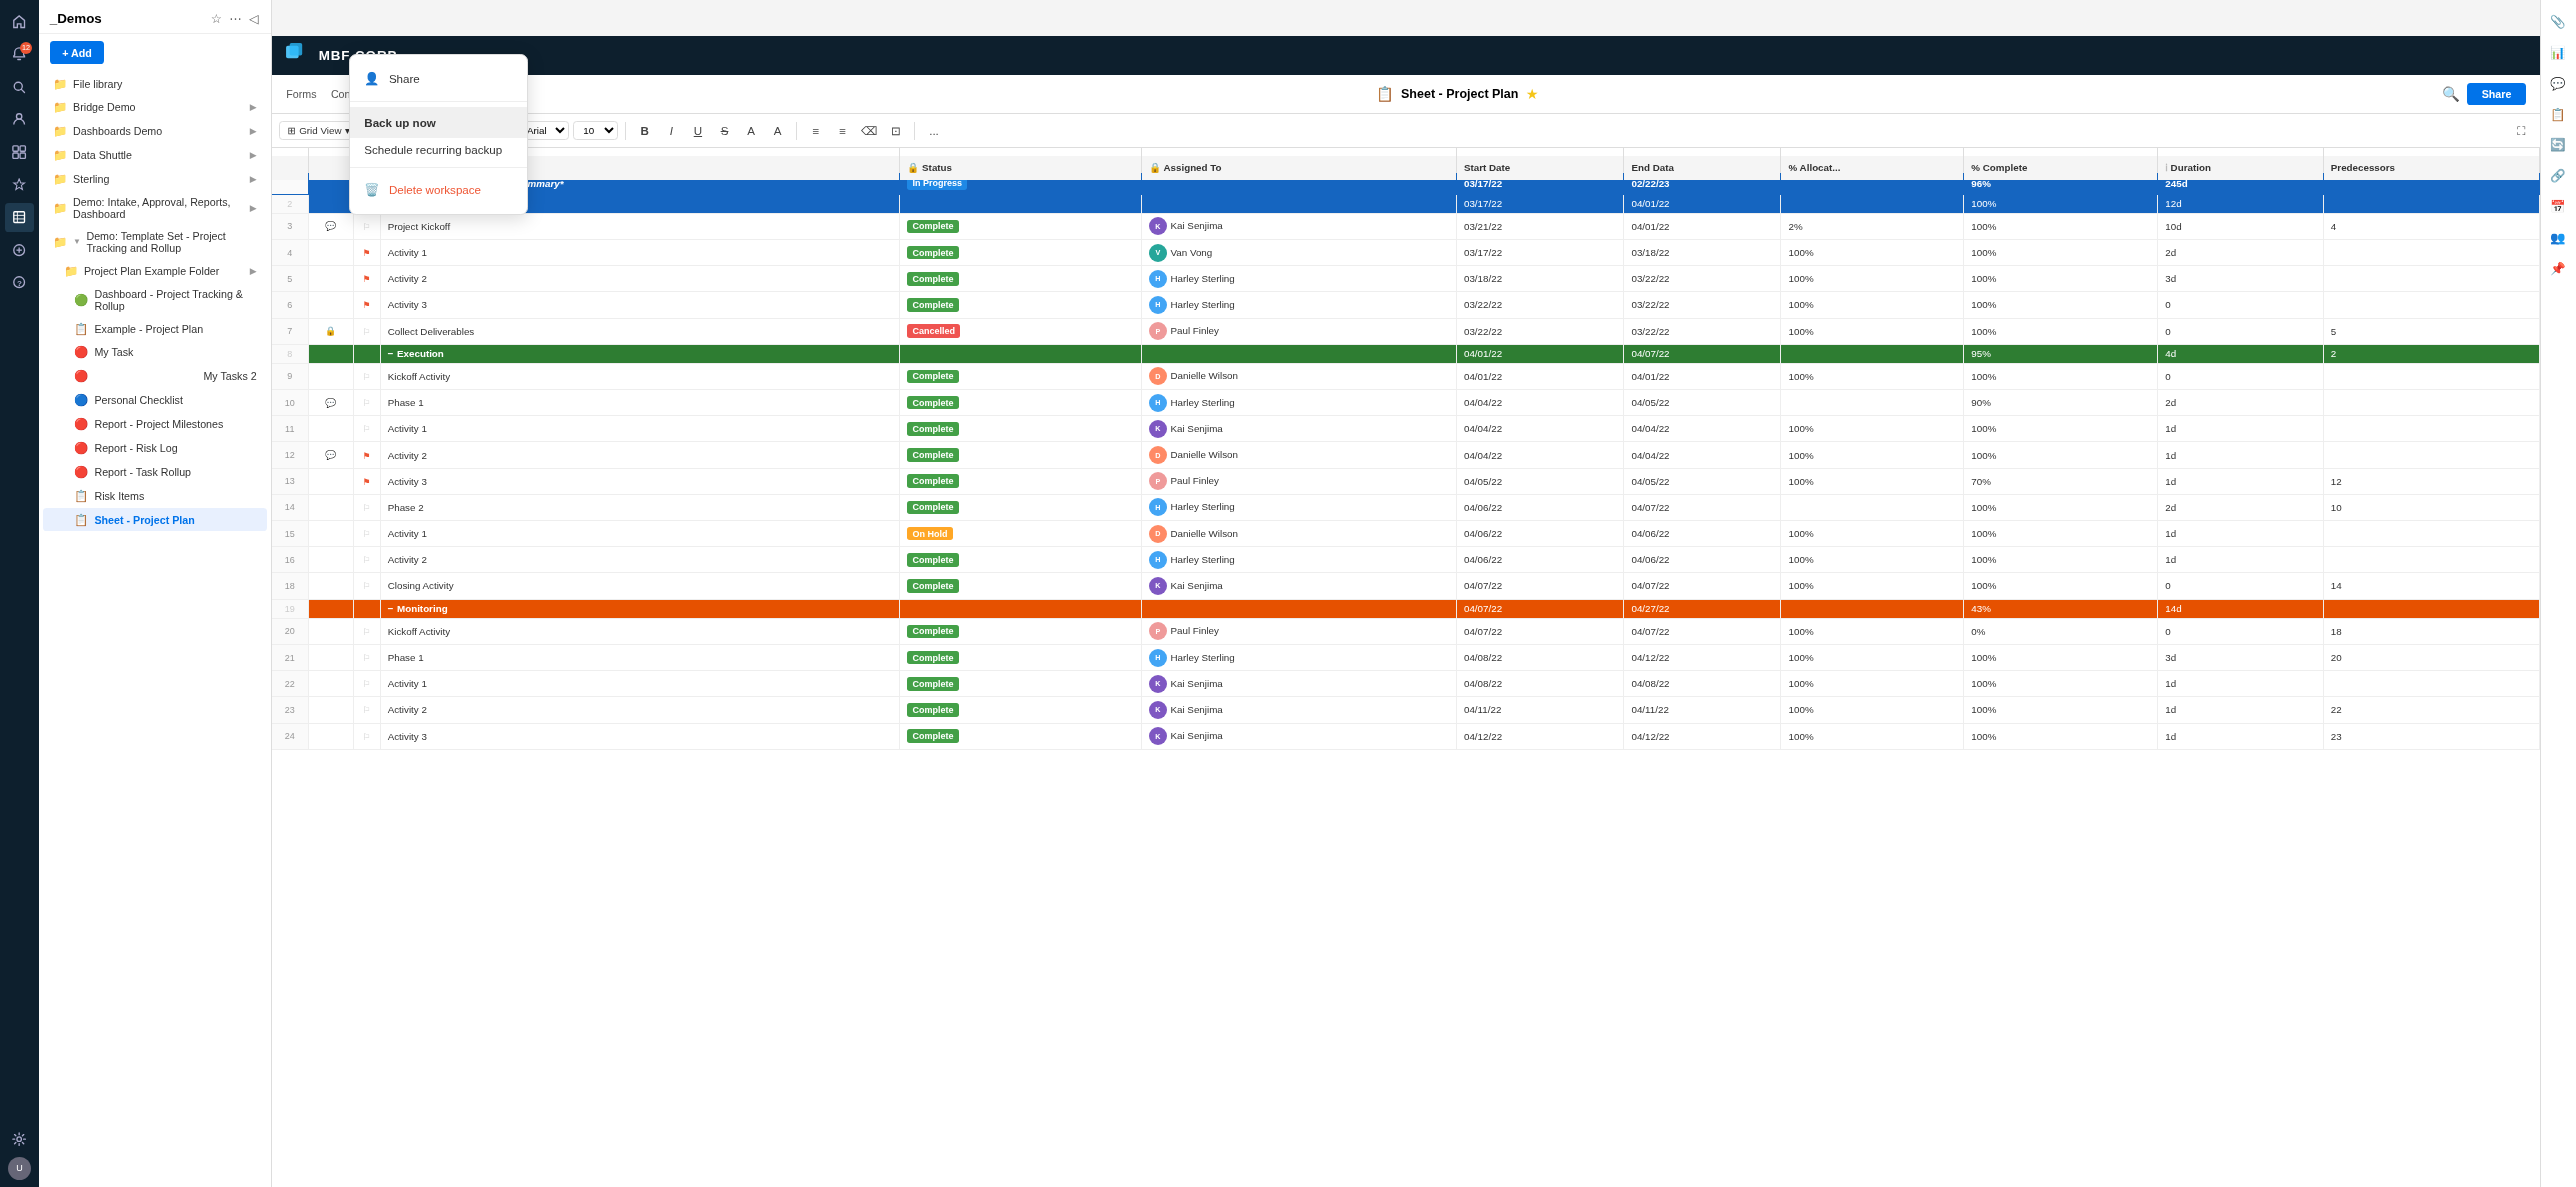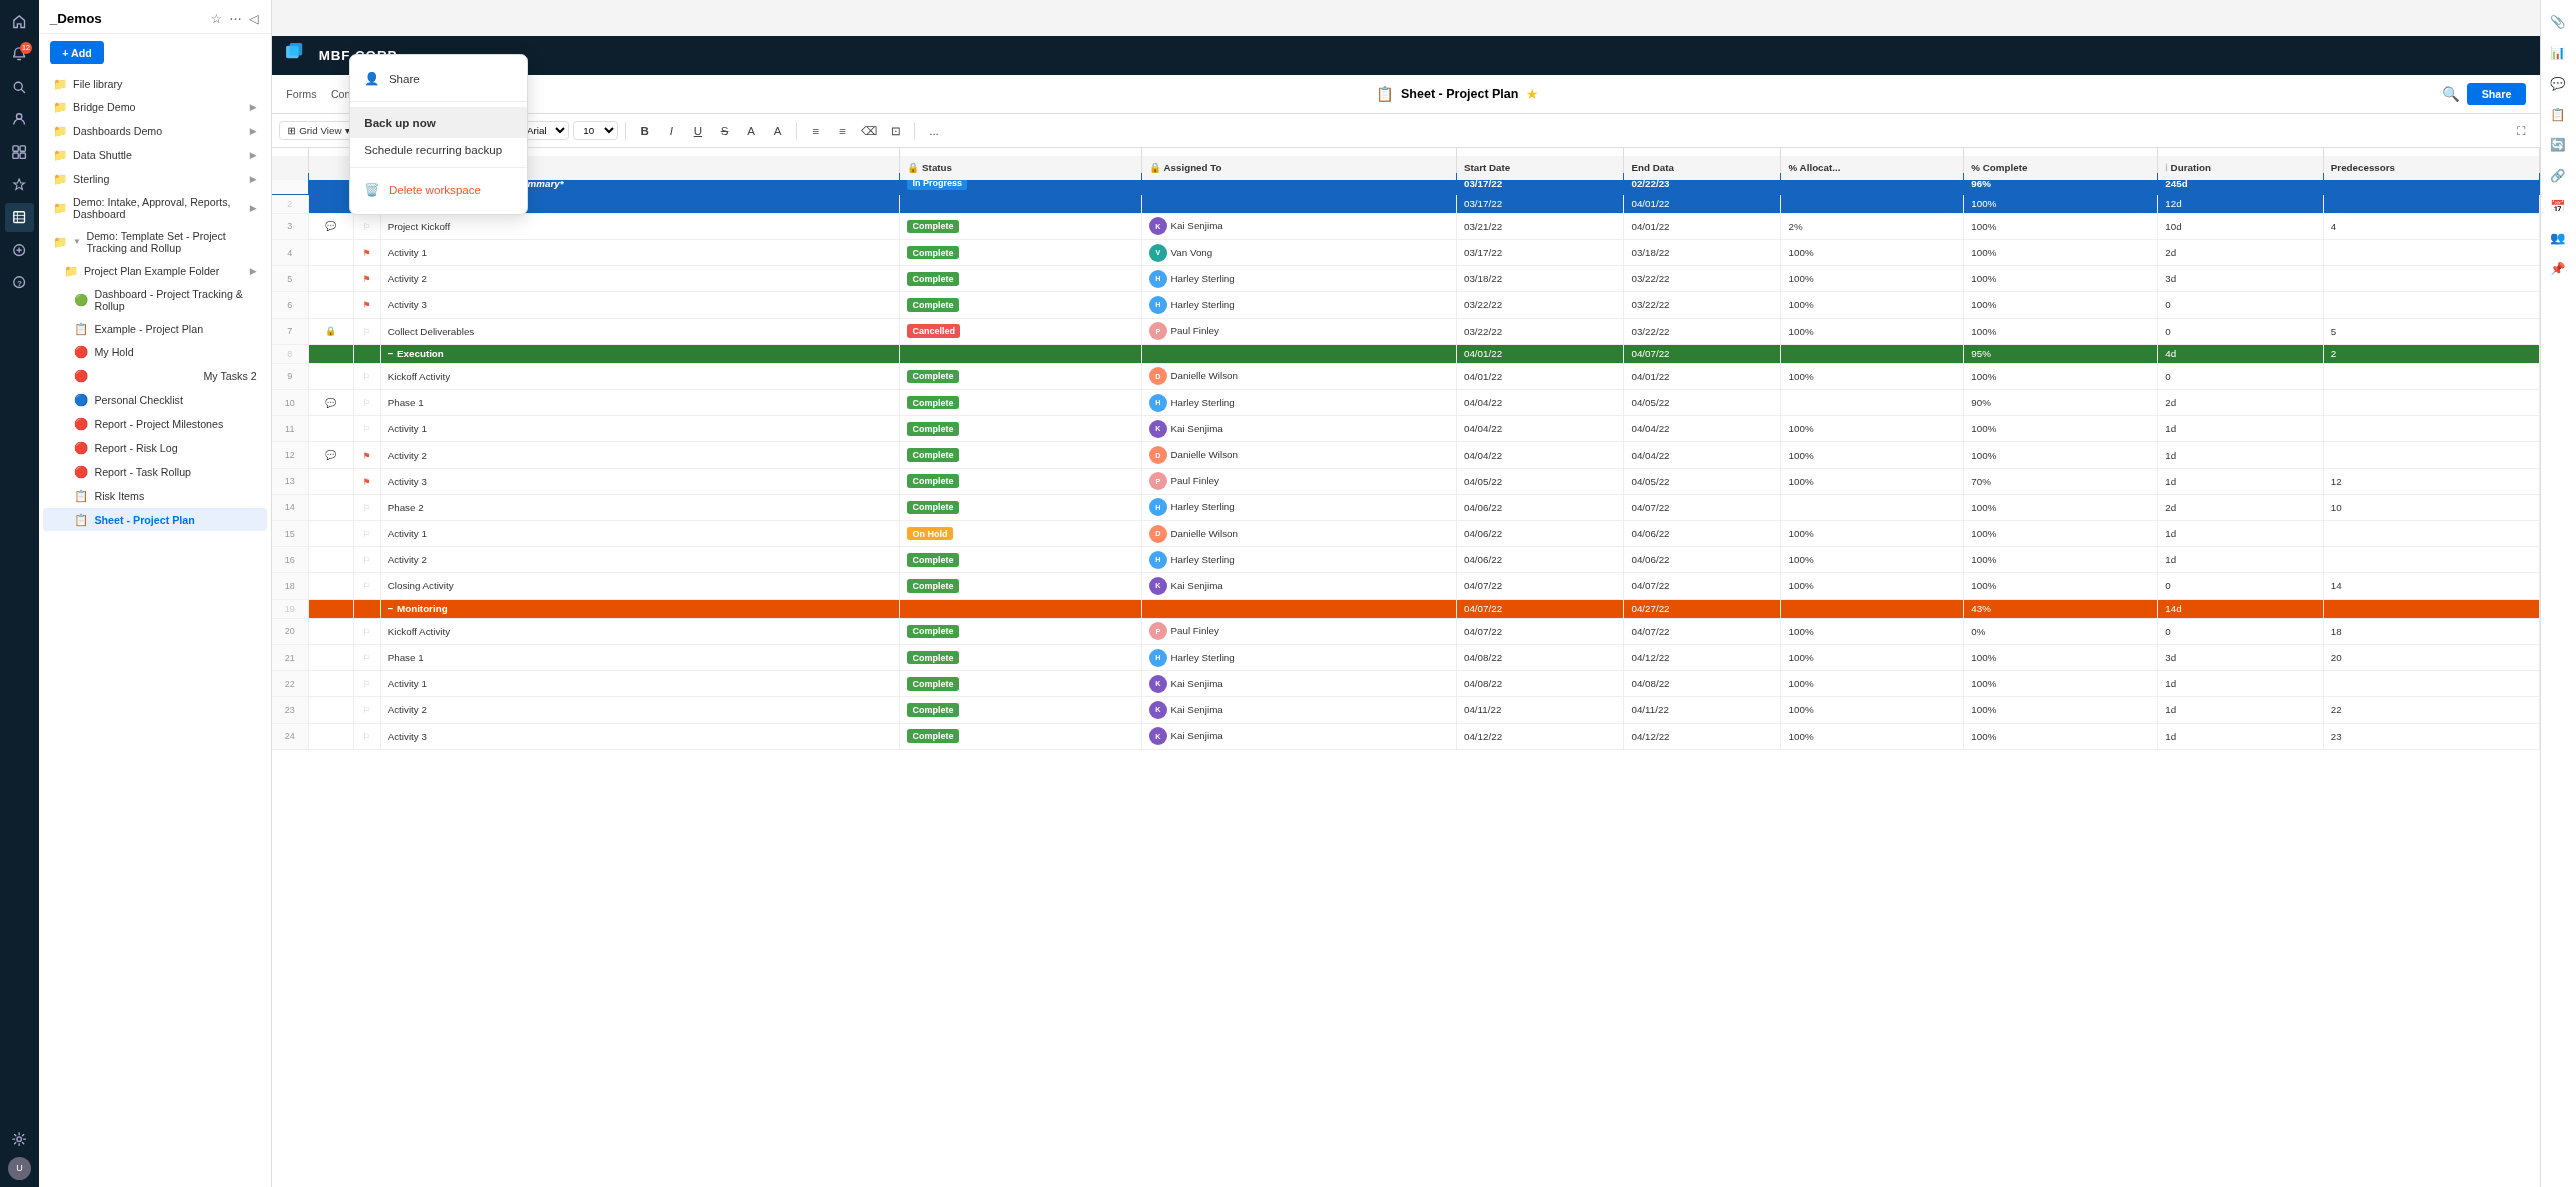--- a/index.html
+++ b/index.html
@@ -377,21 +377,21 @@
   </div>
       <div class="sidebar-item indent2 ">
     <span class="item-icon">📋</span>
 
     <span style="flex:1;overflow:hidden;text-overflow:ellipsis;">Example - Project Plan</span>
 
   </div>
       <div class="sidebar-item indent2 ">
     <span class="item-icon">🔴</span>
 
-    <span style="flex:1;overflow:hidden;text-overflow:ellipsis;">My Hold</span>
+    <span style="flex:1;overflow:hidden;text-overflow:ellipsis;">My Task</span>
 
   </div>
       <div class="sidebar-item indent2 ">
     <span class="item-icon">🔴</span>
 
     <span style="flex:1;overflow:hidden;text-overflow:ellipsis;text-align:right;">My Tasks 2</span>
 
   </div>
       <div class="sidebar-item indent2 ">
     <span class="item-icon">🔵</span>

